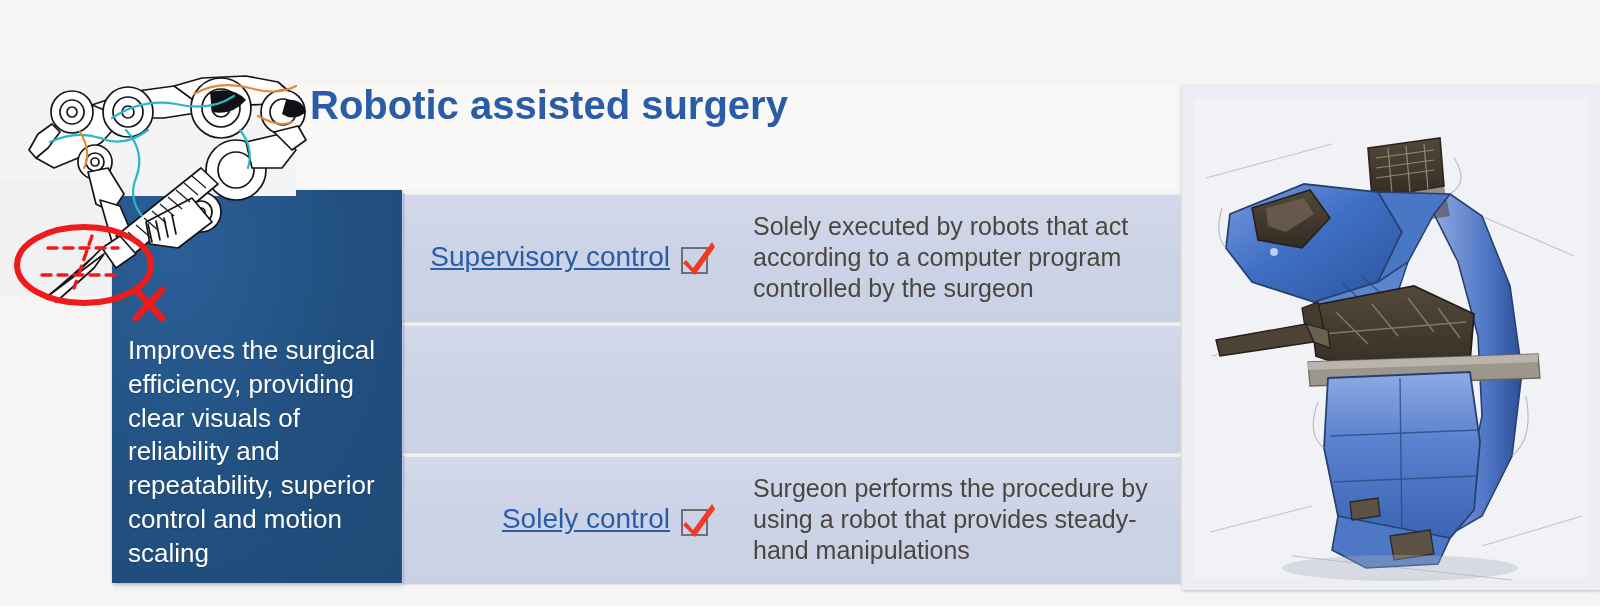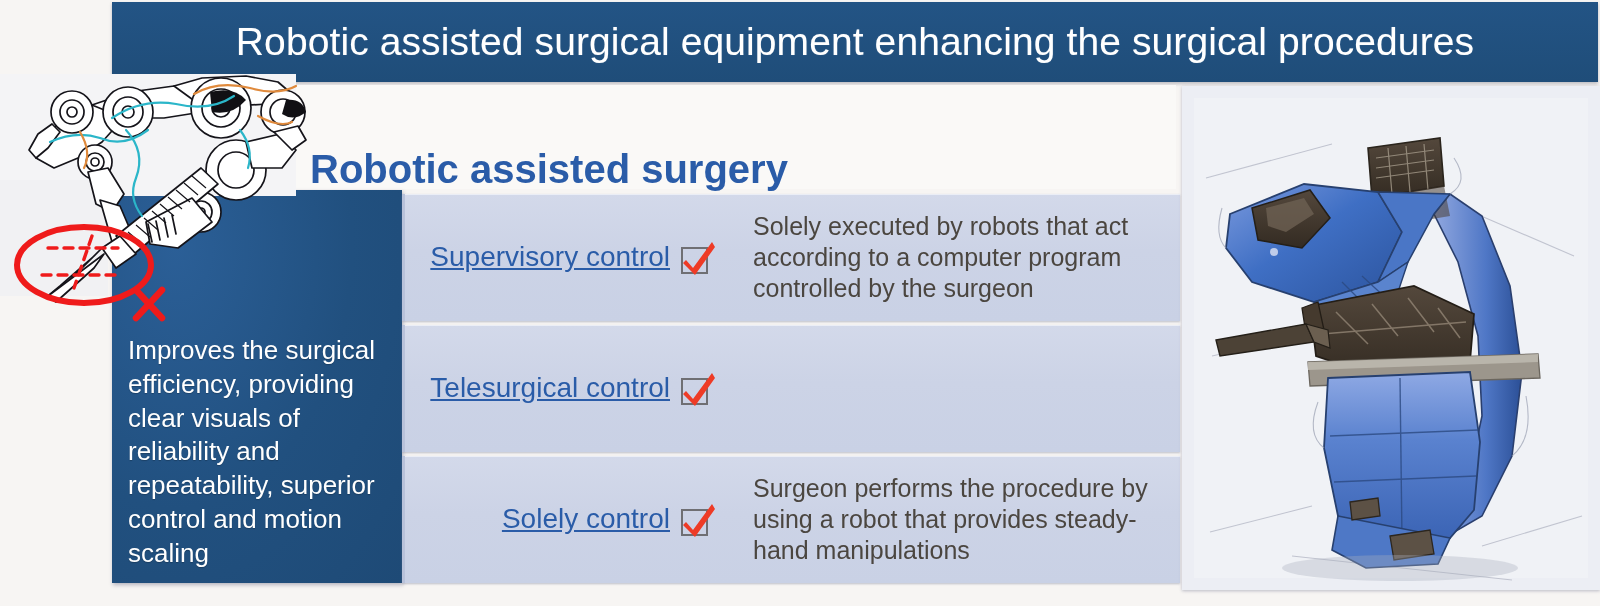--- a/index.html
+++ b/index.html
@@ -25,21 +25,21 @@
   .title-bar .title-text{
     color:#ffffff;font-size:39px;font-weight:400;letter-spacing:.1px;
     text-align:center;line-height:1.05;white-space:nowrap;
     text-shadow:0 0 1px rgba(255,255,255,.25);
   }
 
   
   .subtitle-band{
     position:absolute;left:296px;top:85px;width:880px;height:104px;
     background:#faf9f7;
-    display:flex;align-items:flex-end;
+    display:flex;align-items:flex-start;
   }
   .subtitle-band .subtitle-text{
     color:#2a5ca8;font-size:40px;font-weight:700;padding-left:14px;
     line-height:1;white-space:nowrap;
   }
 
   
   .left-panel{
     position:absolute;left:112px;top:190px;width:290px;height:393px;
     background:#23548a;
@@ -118,23 +118,20 @@
     position:absolute;left:4px;top:108px;width:108px;height:116px;
     background:#f1f1f3;
   }
   .arm-sketch svg{position:absolute;left:0;top:0;}
 </style>
 </head>
 <body>
 
 <div id="slide">
 
-  <div class="title-bar">
-    <div class="title-text">Robotic assisted surgical equipment enhancing the surgical procedures</div>
-  </div>
 
   <div class="subtitle-band">
     <div class="subtitle-text">Robotic assisted surgery</div>
   </div>
 
   <div class="left-panel">
     <div class="panel-text">Improves the surgical efficiency, providing clear visuals of reliability and repeatability, superior control and motion scaling</div>
   </div>
 
   <div class="arm-sketch">
@@ -229,29 +226,20 @@
             <path d="M7 22 L14 30 L33 4 L36 9 L16 37 L4 25 Z" fill="#ee3b26"></path>
           </svg>
         </span>
       </div>
       <div class="desc-cell">
         <div class="desc-text">Solely executed by robots that act according to a computer program controlled by the surgeon</div>
       </div>
     </div>
 
     <div class="row r2">
-      <div class="label-cell">
-        <span class="label-text">Telesurgical control</span>
-        <span class="checkbox-icon">
-          <span class="box"></span>
-          <svg width="40" height="40" viewBox="0 0 40 40">
-            <path d="M7 22 L14 30 L33 4 L36 9 L16 37 L4 25 Z" fill="#ee3b26"></path>
-          </svg>
-        </span>
-      </div>
     </div>
 
     <div class="row r3">
       <div class="label-cell">
         <span class="label-text">Solely control</span>
         <span class="checkbox-icon">
           <span class="box"></span>
           <svg width="40" height="40" viewBox="0 0 40 40">
             <path d="M7 22 L14 30 L33 4 L36 9 L16 37 L4 25 Z" fill="#ee3b26"></path>
           </svg>

